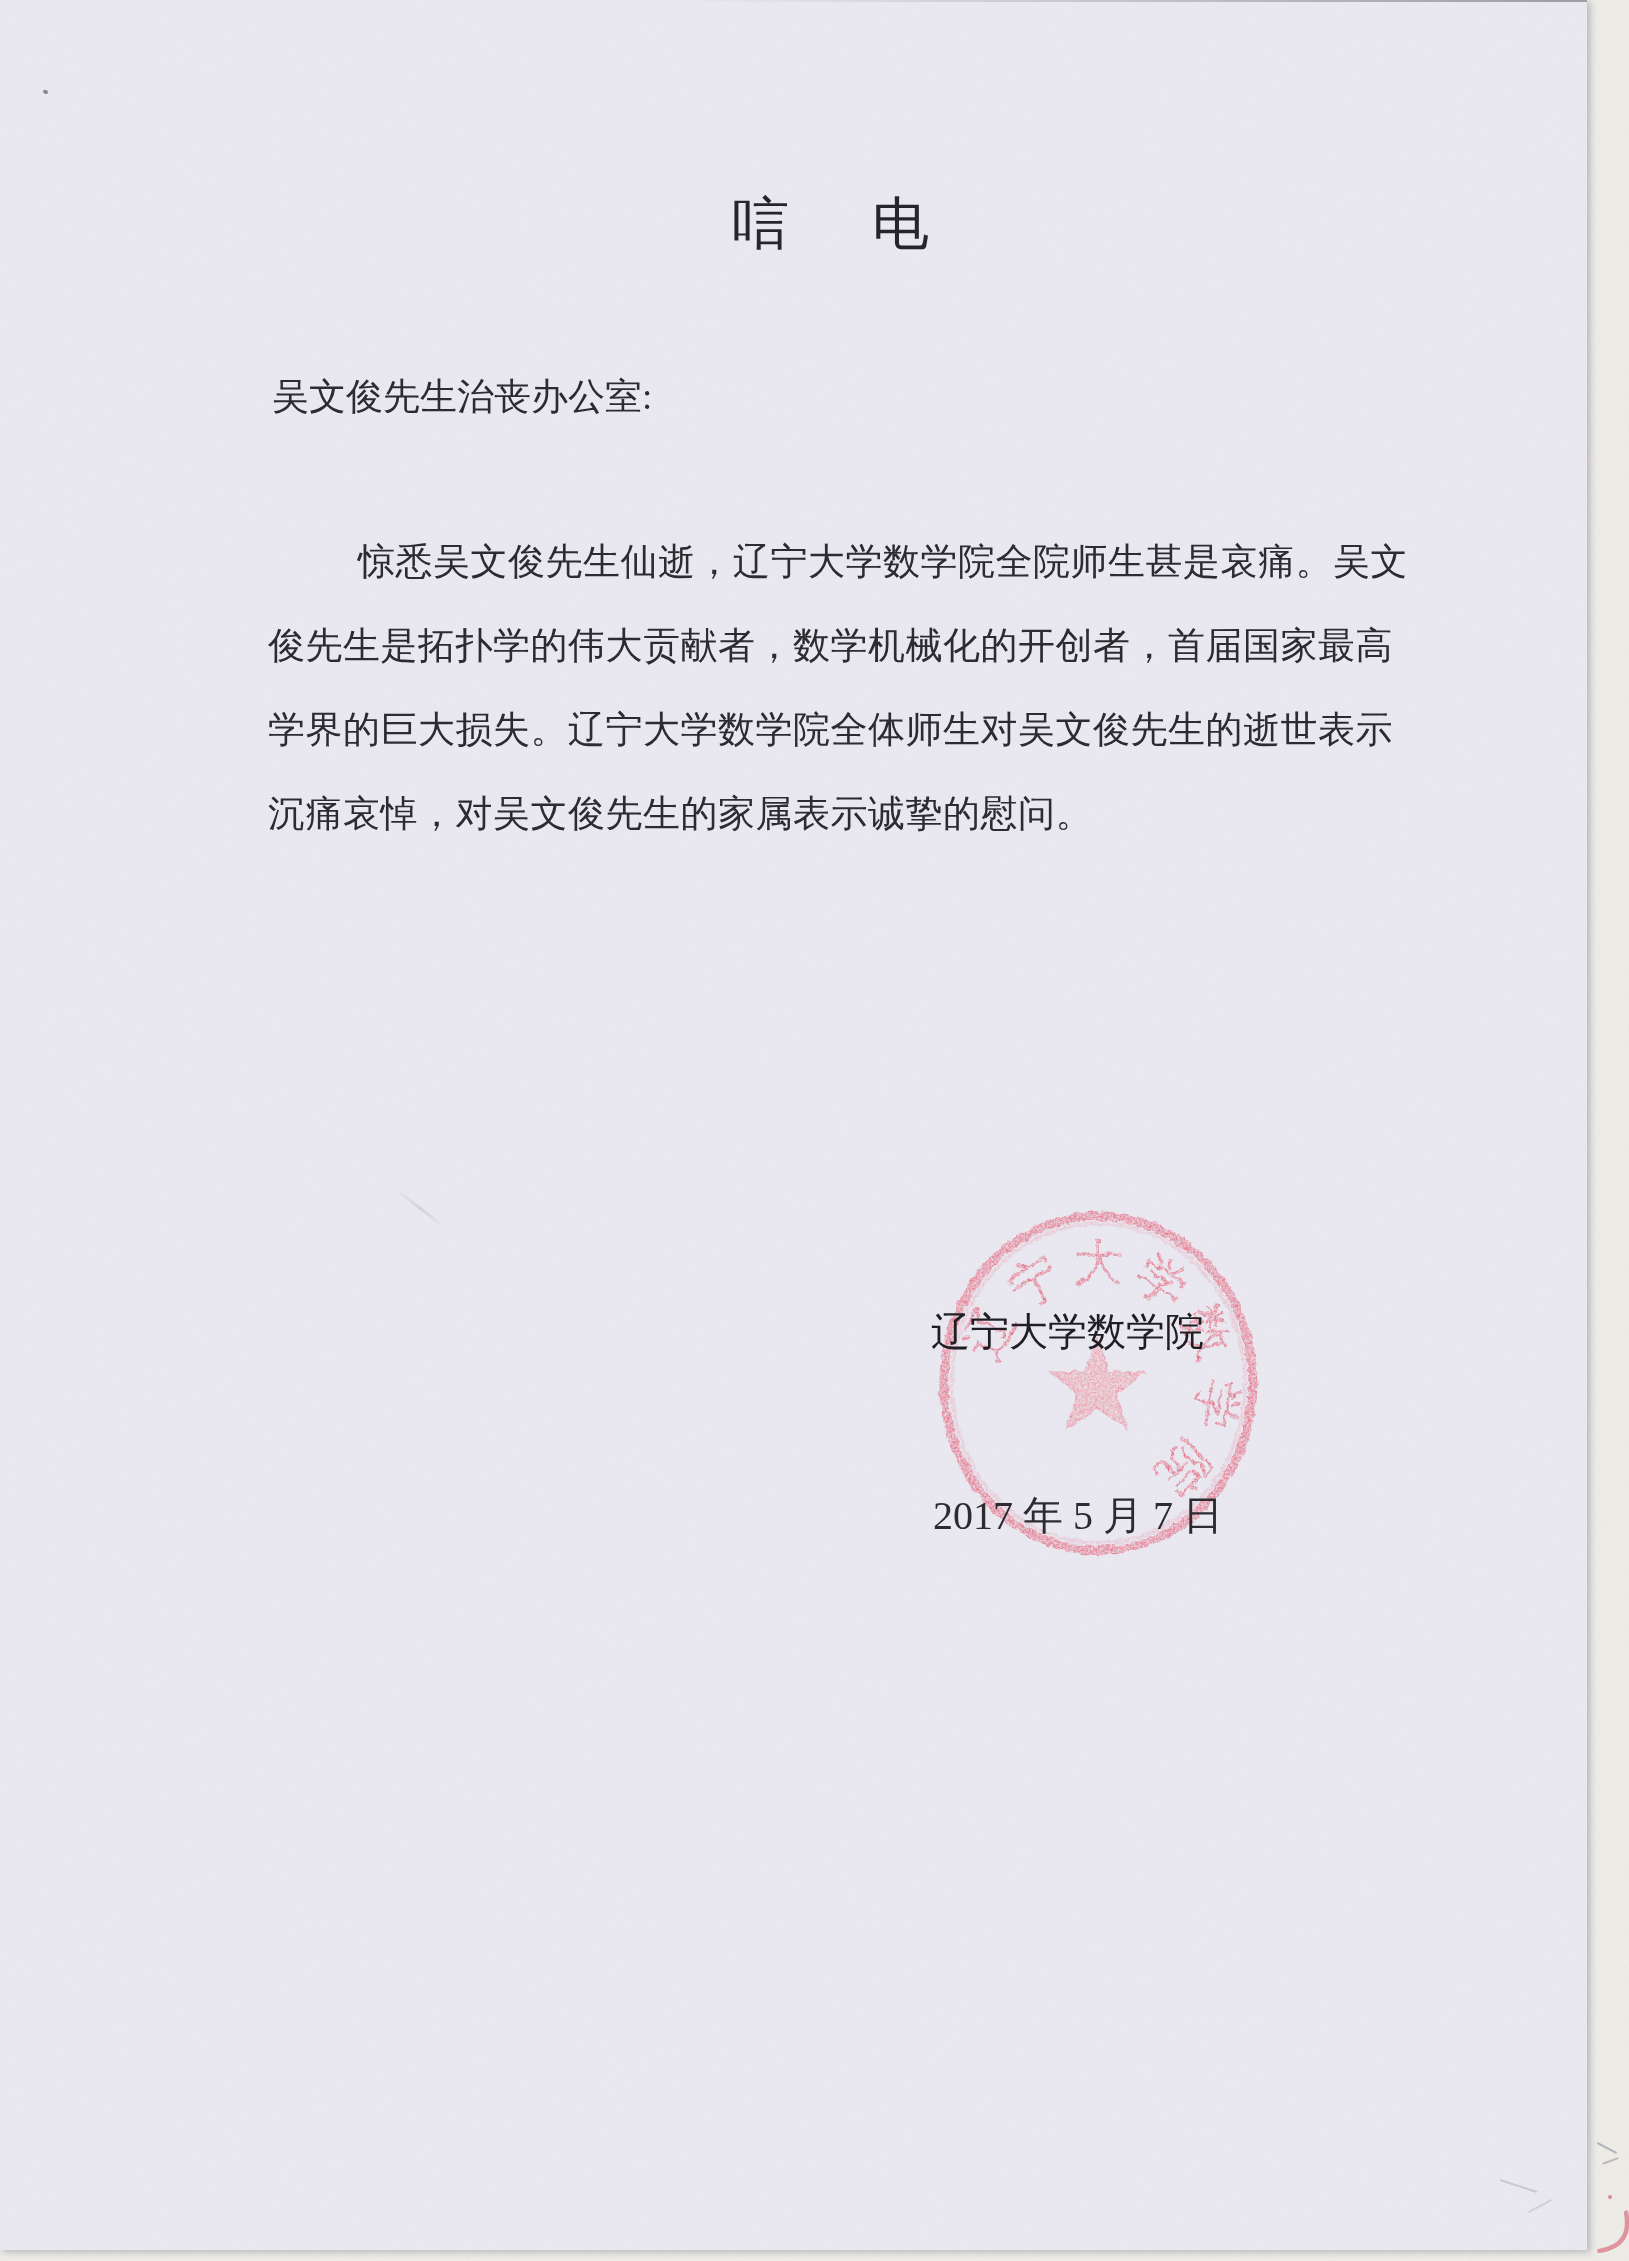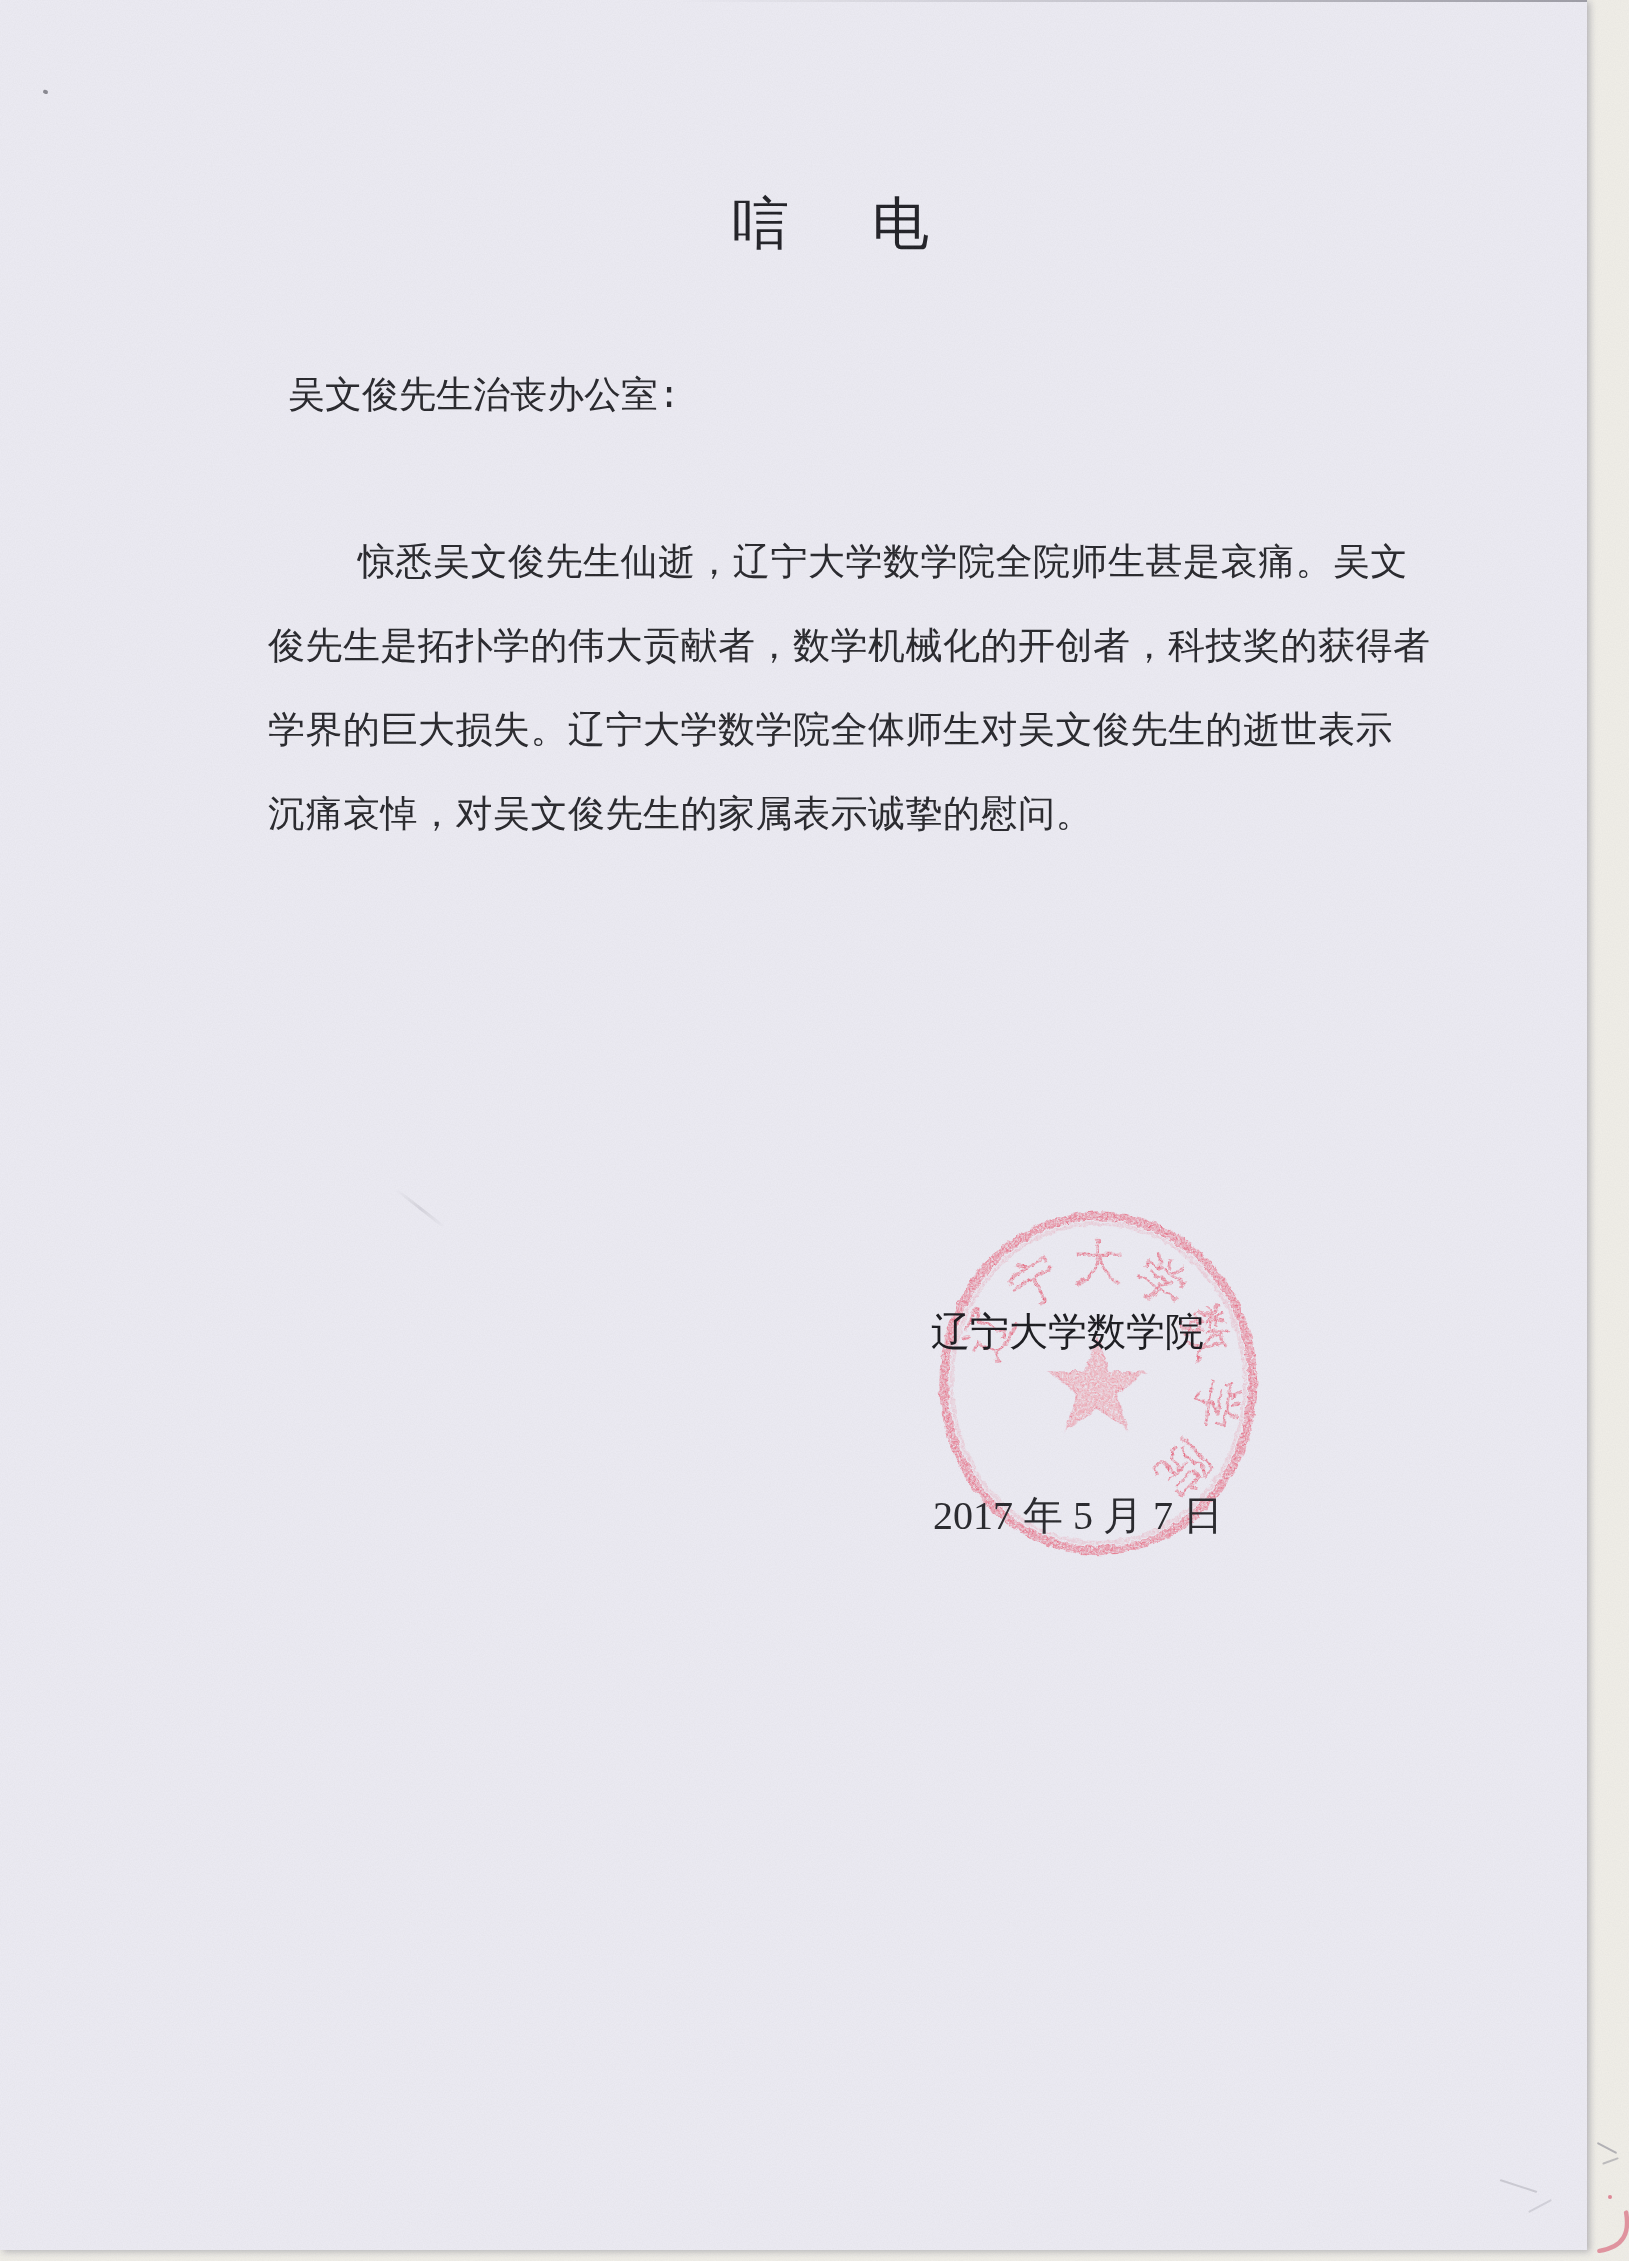--- a/index.html
+++ b/index.html
@@ -23,22 +23,22 @@
     width:910px;height:1.9px;z-index:4;
     background:linear-gradient(90deg,rgba(60,60,70,0),rgba(60,60,70,.45));
   }
   .title{
     position:absolute;left:37px;top:191px;width:1587px;
     display:flex;justify-content:center;gap:83px;
     font-size:57px;line-height:1.15;letter-spacing:0;
     color:#1f1f24;z-index:3;
   }
   .salutation{
-    position:absolute;left:288px;top:375px;
-    font-size:37px;line-height:1.2;white-space:nowrap;z-index:3;font-family:Liberation Mono, monospace;
+    position:absolute;left:272px;top:375px;
+    font-size:37px;line-height:1.2;white-space:nowrap;z-index:3;
   }
   .body-text{
     position:absolute;left:268px;top:520px;width:1154px;
     font-size:37px;letter-spacing:0.5px;z-index:3;
   }
   .body-text .line{height:84px;line-height:84px;white-space:nowrap;}
   .body-text .indent{text-indent:76px;text-align:center;}
   .signature{
     position:absolute;left:931px;top:1311px;
     font-size:39px;line-height:1.1;white-space:nowrap;
@@ -110,21 +110,21 @@
 
 <div class="title">
   <span>唁</span>
   <span>电</span>
 </div>
 
 <div class="salutation">吴文俊先生治丧办公室:</div>
 
 <div class="body-text">
   <div class="line indent">惊悉吴文俊先生仙逝，辽宁大学数学院全院师生甚是哀痛。吴文</div>
-  <div class="line">俊先生是拓扑学的伟大贡献者，数学机械化的开创者，科技奖的获得者</div>
+  <div class="line">俊先生是拓扑学的伟大贡献者，数学机械化的开创者，首届国家最高</div>
   <div class="line">学界的巨大损失。辽宁大学数学院全体师生对吴文俊先生的逝世表示</div>
   <div class="line">沉痛哀悼，对吴文俊先生的家属表示诚挚的慰问。</div>
 </div>
 
 <svg class="seal" viewBox="0 0 508 556" aria-hidden="true">
   <defs>
     <filter id="stamp" x="-12%" y="-12%" width="124%" height="124%">
       <feTurbulence type="fractalNoise" baseFrequency="0.3" numOctaves="3" seed="7" result="noise"></feTurbulence>
       <feColorMatrix in="noise" type="matrix" values="0 0 0 0 1  0 0 0 0 1  0 0 0 0 1  0 0 0 1.3 -0.15" result="mask"></feColorMatrix>
       <feComposite in="SourceGraphic" in2="mask" operator="in" result="speckled"></feComposite>

